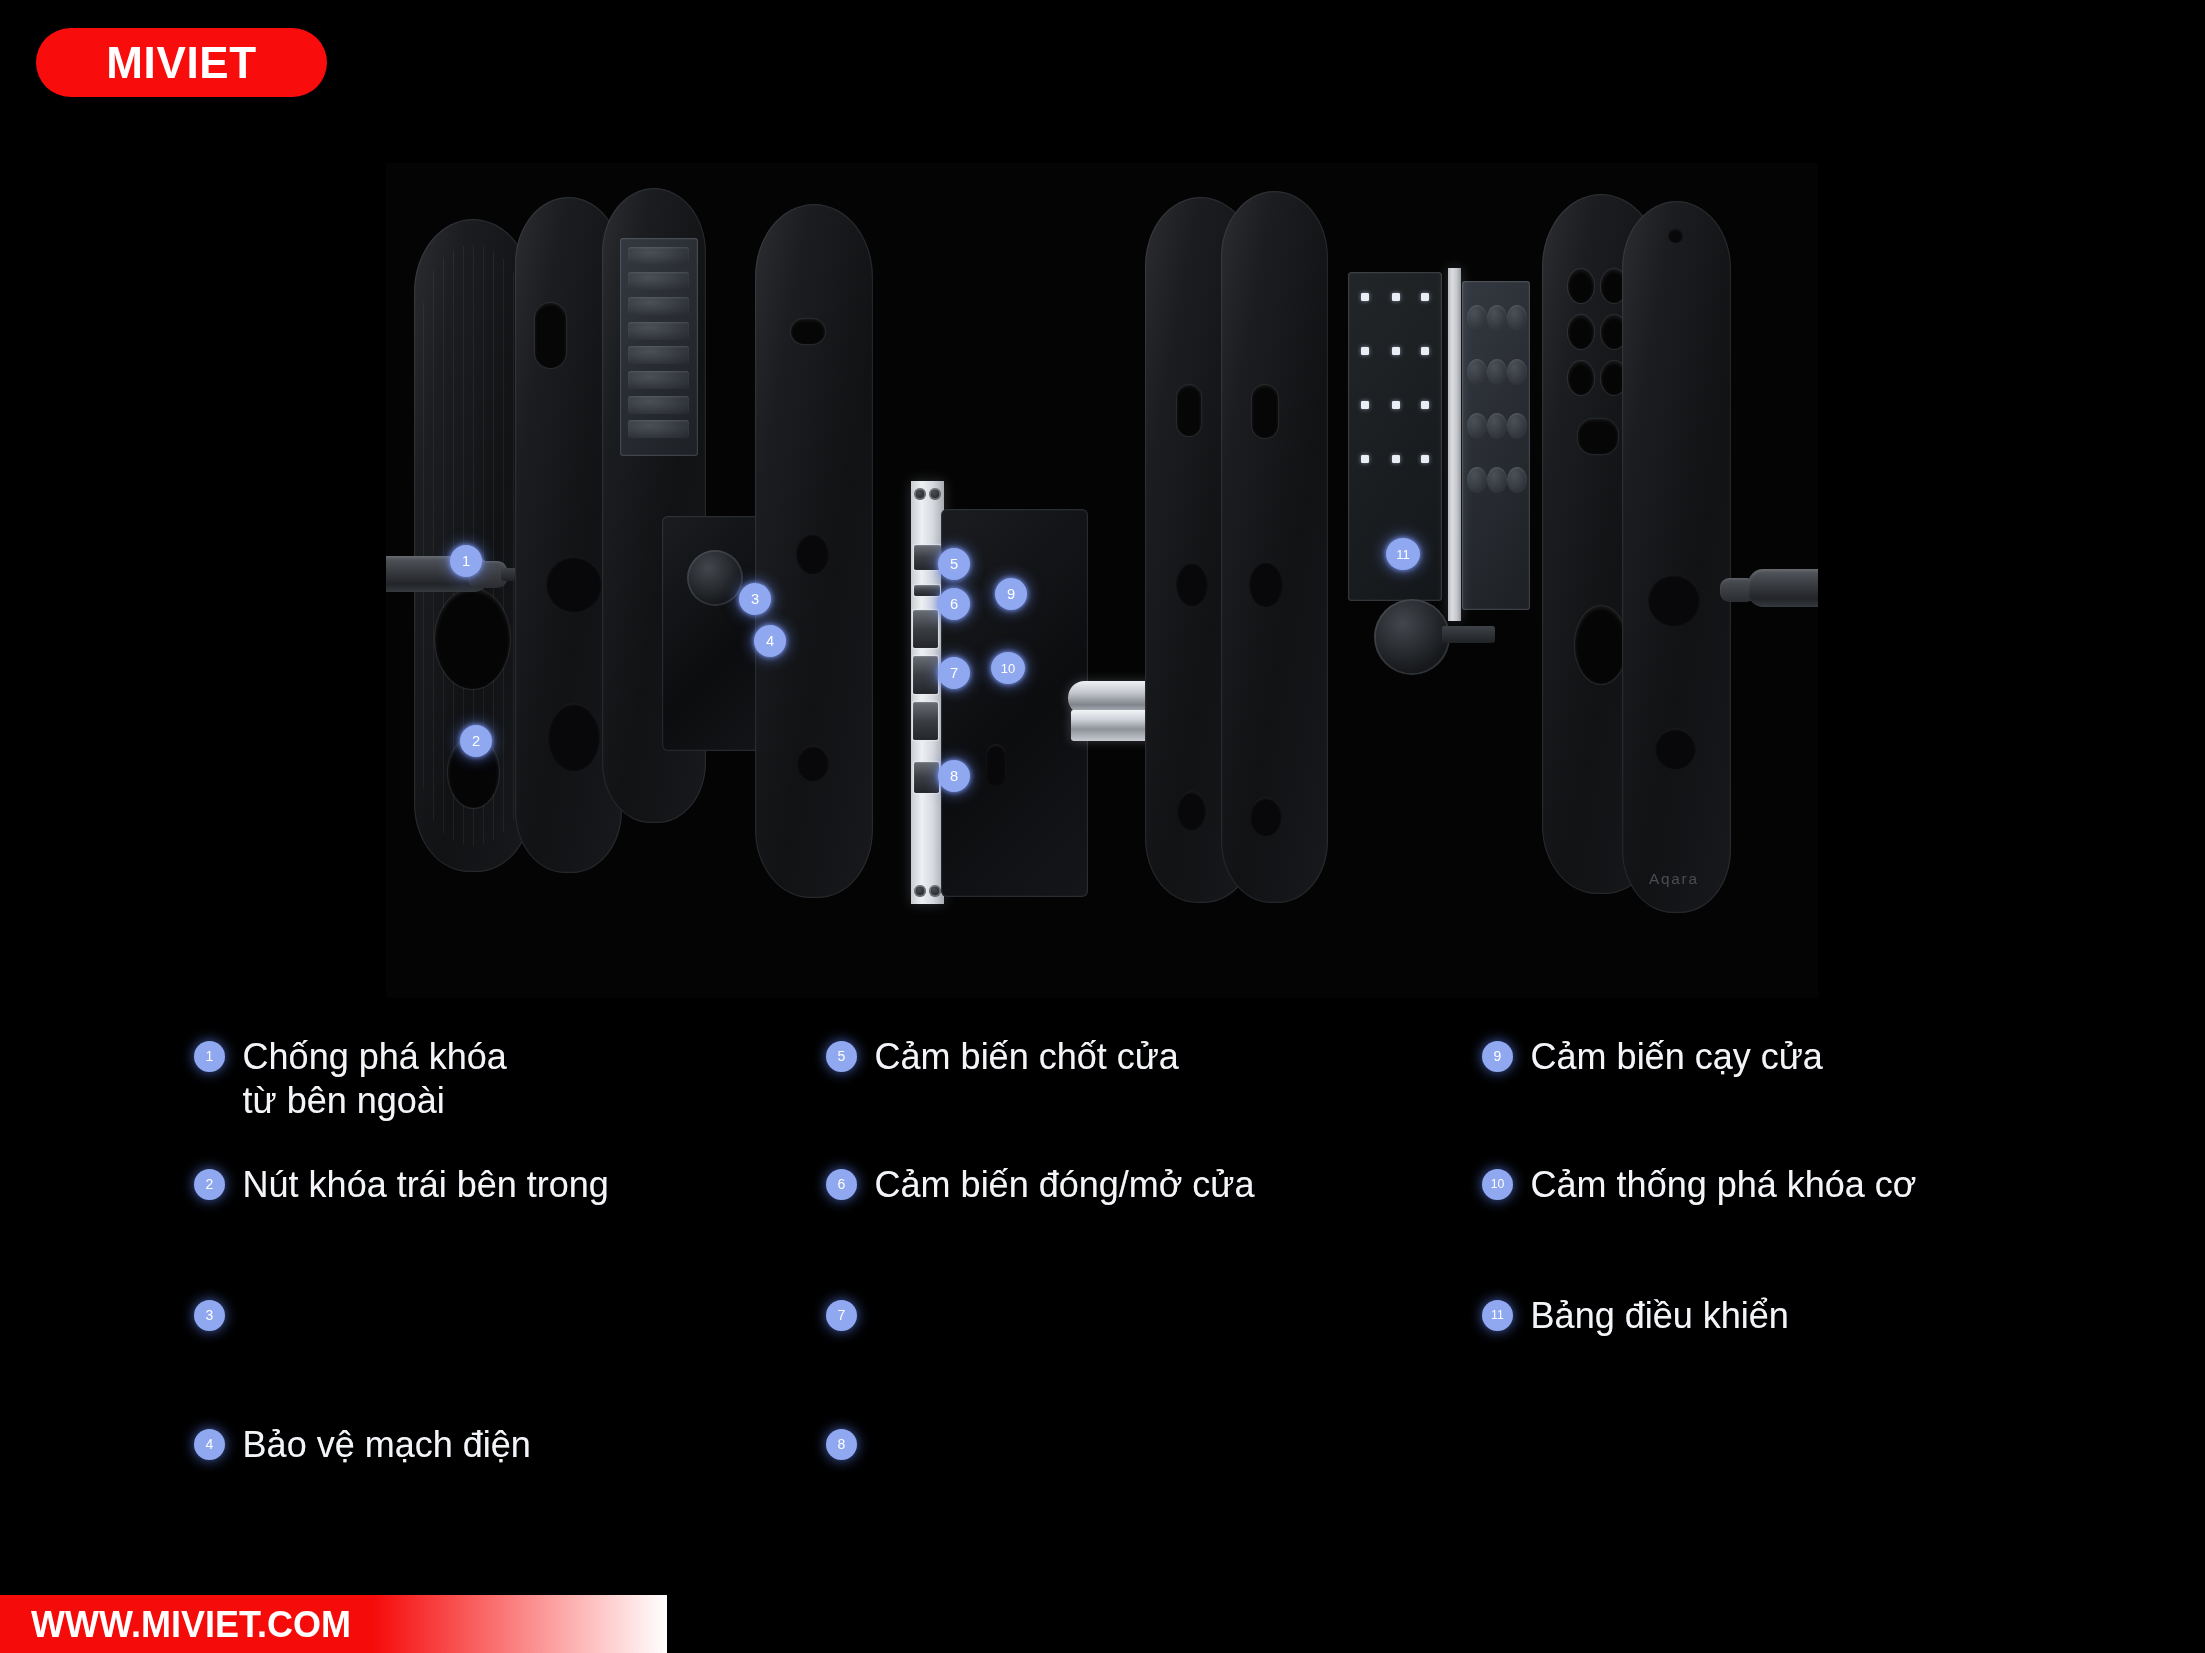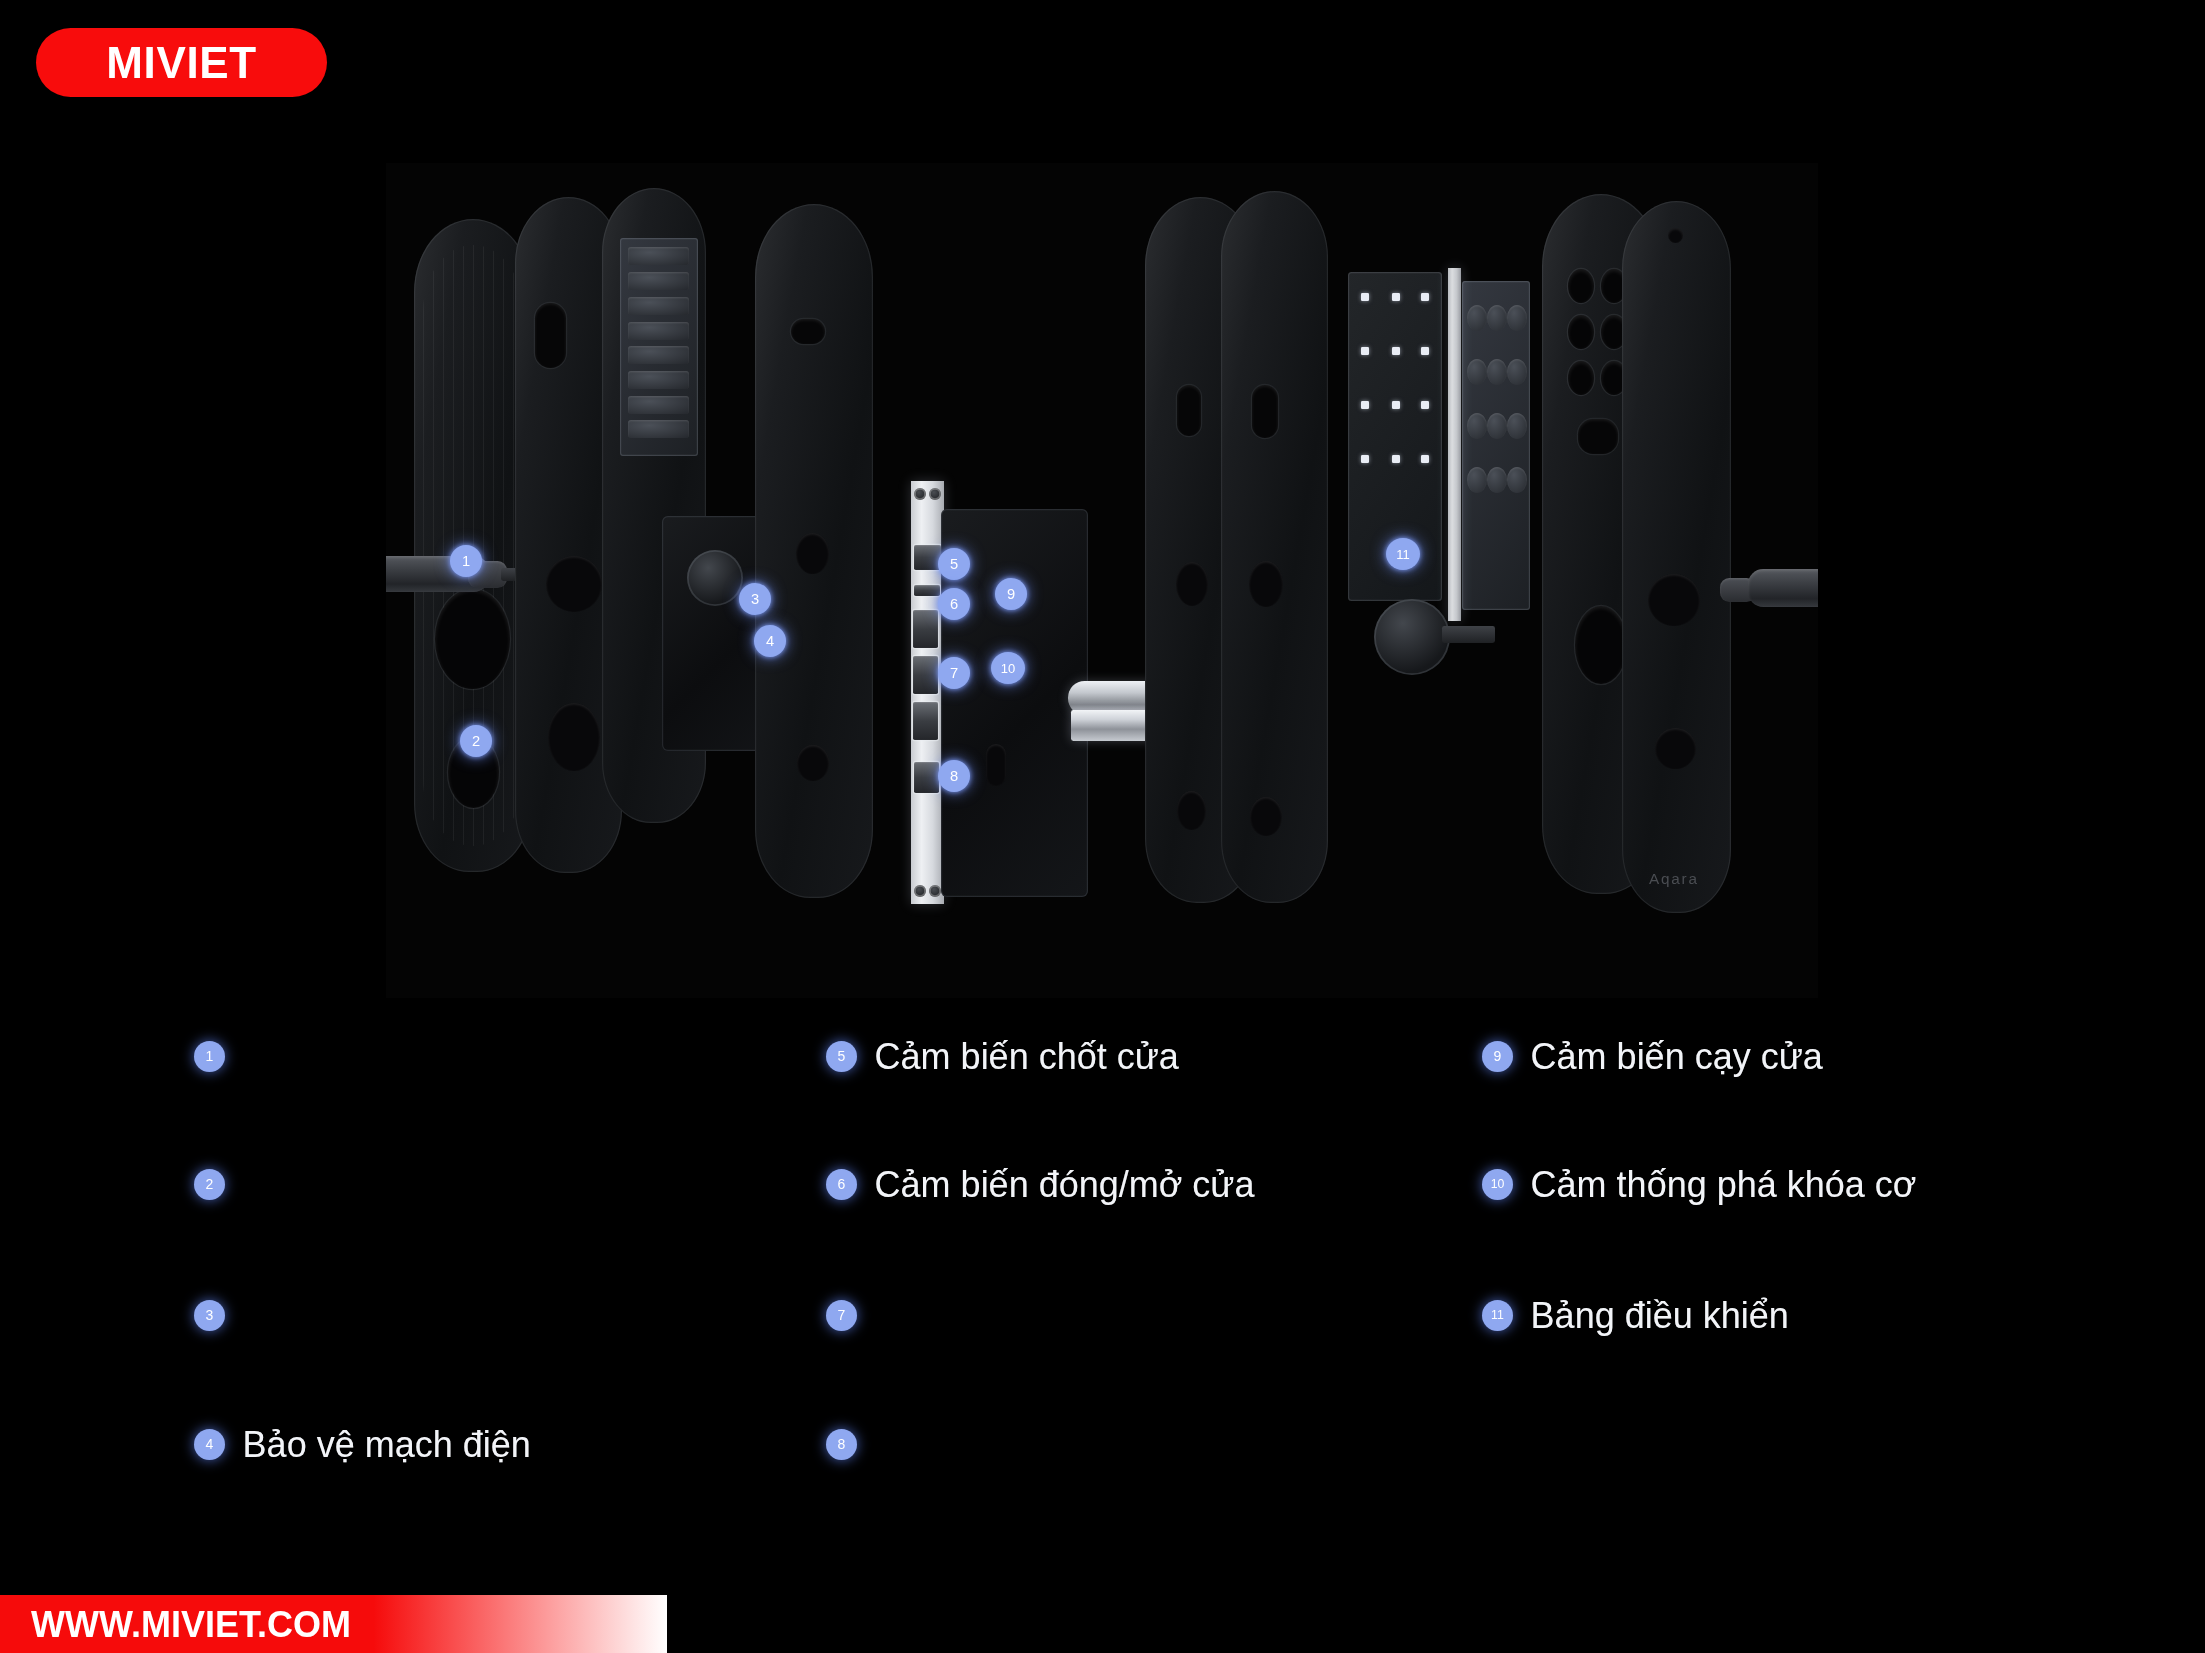--- a/index.html
+++ b/index.html
@@ -380,23 +380,26 @@
   <div class="callout wide" style="left:605px; top:489px;">10</div>
   <div class="callout wide" style="left:1000px; top:375px;">11</div>
 
 </div>
 
 <div id="legend">
 
   <div class="legend-col" id="col-1">
     <div class="legend-item row-1">
       <span class="legend-badge">1</span>
+      <span class="legend-label">Chống phá khóa
+từ bên ngoài</span>
     </div>
     <div class="legend-item row-2">
       <span class="legend-badge">2</span>
+      <span class="legend-label">Nút khóa trái bên trong</span>
     </div>
     <div class="legend-item row-3">
       <span class="legend-badge">3</span>
     </div>
     <div class="legend-item row-4">
       <span class="legend-badge">4</span>
       <span class="legend-label">Bảo vệ mạch điện</span>
     </div>
   </div>
 

